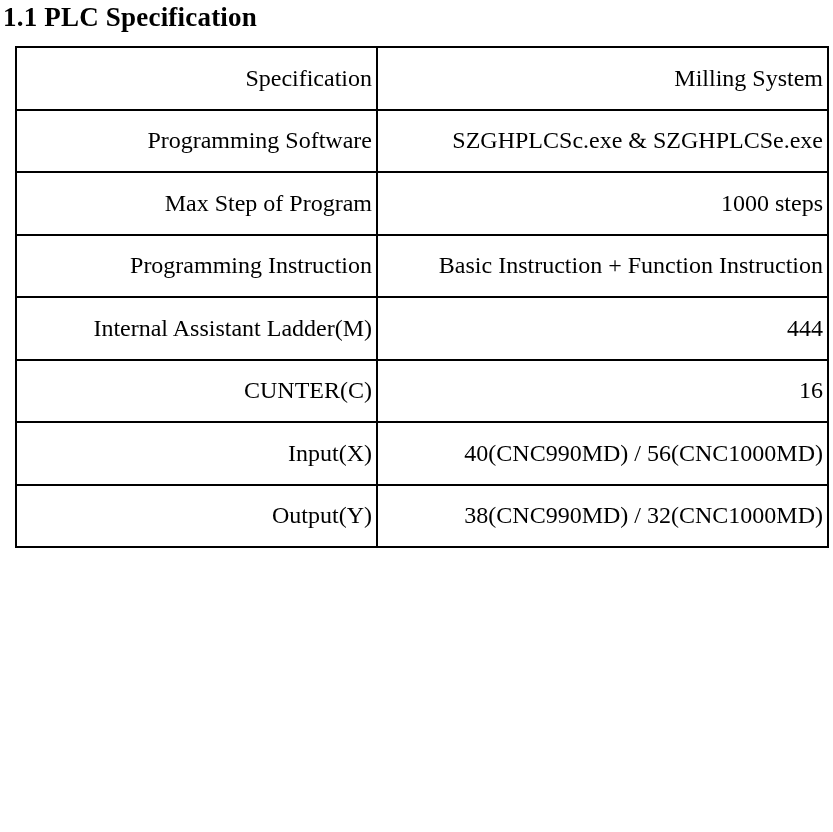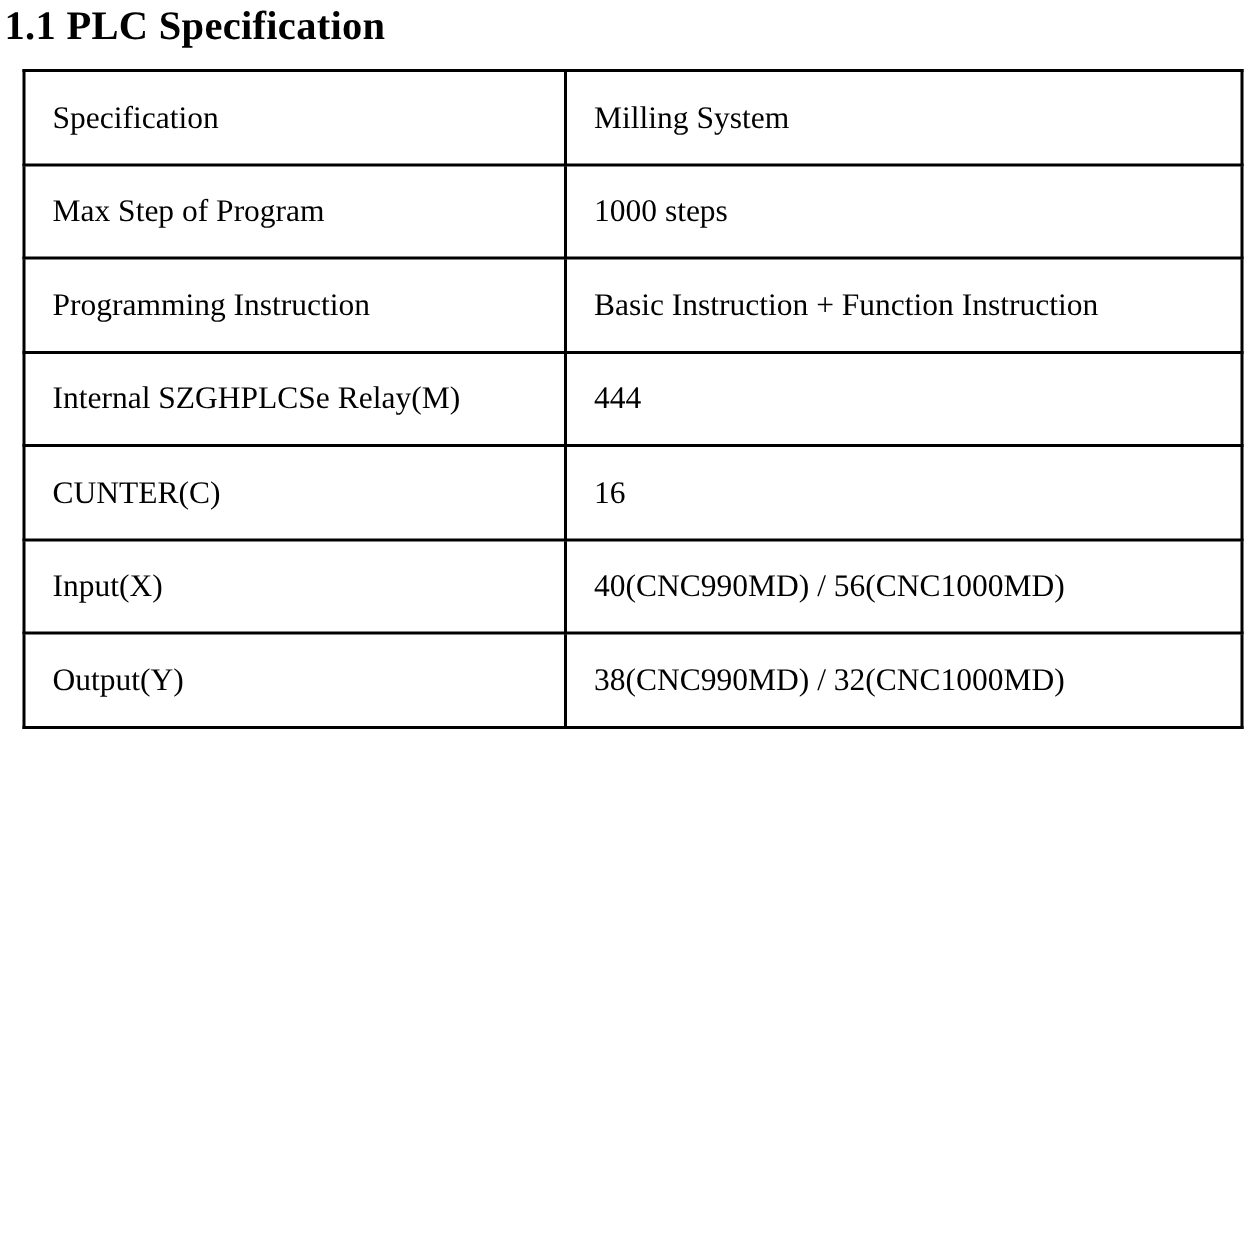--- a/index.html
+++ b/index.html
@@ -29,24 +29,24 @@
     position: absolute;
     left: 15px;
     top: 46px;
     width: 812px;
     border-collapse: collapse;
     table-layout: fixed;
   }
   table.spec-table td {
     border: 2px solid #000000;
     height: 62.5px;
-    text-align: left;
+    text-align: right;
     vertical-align: middle;
-    font-size: 21px;
-    padding: 0 18px;
+    font-size: 24px;
+    padding: 0 4px;
     white-space: nowrap;
     overflow: hidden;
   }
   td.col-label { width: 361px; }
   td.col-value { width: 451px; }
 </style>
 </head>
 <body>
 
 <div class="page">
@@ -54,35 +54,39 @@
   <h1 class="doc-title">1.1 PLC Specification</h1>
 
   <table class="spec-table">
     <tbody id="spec-table-body">
     <tr>
       <td class="col-label">Specification</td>
       <td class="col-value">Milling System</td>
     </tr>
 
 
+    <tr>
+      <td class="col-label">Programming Software</td>
+      <td class="col-value">SZGHPLCSc.exe &amp; SZGHPLCSe.exe</td>
+    </tr>
 
 
 
     <tr>
       <td class="col-label">Max Step of Program</td>
       <td class="col-value">1000 steps</td>
     </tr>
 
     <tr>
       <td class="col-label">Programming Instruction</td>
       <td class="col-value">Basic Instruction + Function Instruction</td>
     </tr>
 
     <tr>
-      <td class="col-label">Internal SZGHPLCSe Relay(M)</td>
+      <td class="col-label">Internal Assistant Ladder(M)</td>
       <td class="col-value">444</td>
     </tr>
 
 
     <tr>
       <td class="col-label">CUNTER(C)</td>
       <td class="col-value">16</td>
     </tr>
 
     <tr>

